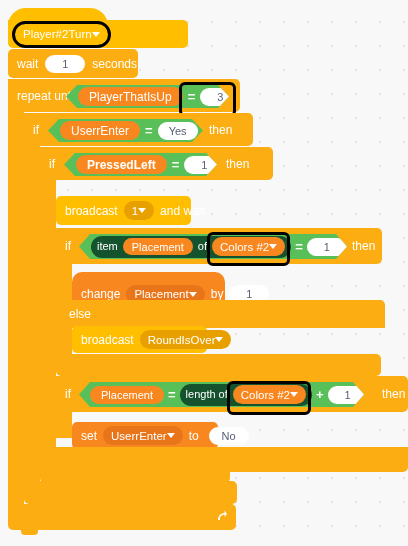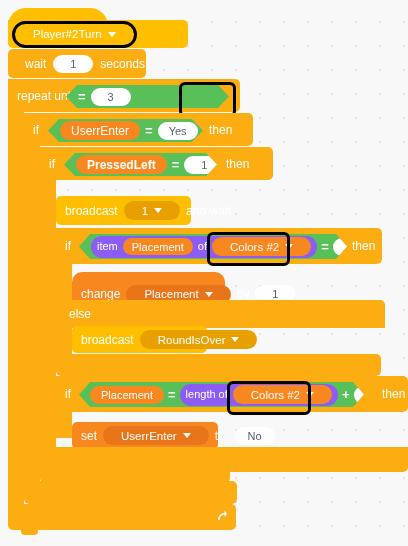--- a/index.html
+++ b/index.html
@@ -22,42 +22,42 @@
   .cspine{position:absolute;background:#fbad12;}
   
   .cfoot{position:absolute;background:#fbad12;border-radius:0 5px 5px 5px;}
   .hatdome{position:absolute;background:#ffbf00;border-radius:60px 60px 0 0;}
 
   
   .yblk{position:absolute;background:#ffbf00;border-radius:5px;display:flex;align-items:center;}
   
   .oblk{position:absolute;background:#f9871f;border-radius:5px;display:flex;align-items:center;}
   
-  .ablk{position:absolute;background:#fbad12;border-radius:5px;display:flex;align-items:center;padding-left:8px;}
+  .ablk{position:absolute;background:#fbad12;border-radius:5px;display:flex;align-items:center;}
 
   
   .notch{position:absolute;width:17px;height:5px;background:inherit;border-radius:0 0 4px 4px;top:0;left:13px;}
 
   
   .hex{position:absolute;background:#59c059;display:flex;align-items:center;
        clip-path:polygon(11px 0, calc(100% - 11px) 0, 100% 50%, calc(100% - 11px) 100%, 11px 100%, 0 50%);}
   .hex-in{display:flex;align-items:center;gap:5px;padding:0 12px;}
 
   
   .rep{display:inline-flex;align-items:center;justify-content:center;background:#f9871f;
        border-radius:14px;height:20px;padding:0 11px;color:#fff;font-size:12px;white-space:nowrap;}
   
-  .repg{display:inline-flex;align-items:center;background:#8b5cf6;border-radius:14px;height:22px;padding:0 6px;gap:5px;}
+  .repg{display:inline-flex;align-items:center;background:#14532d;border-radius:14px;height:22px;padding:0 6px;gap:5px;}
 
   
   .oval{display:inline-flex;align-items:center;justify-content:center;background:#ffffff;
         border-radius:12px;height:18px;min-width:24px;padding:0 8px;color:#575e75;font-size:11px;}
 
   
-  .dd{display:inline-flex;align-items:center;gap:6px;border-radius:12px;height:19px;padding:0 18px;
+  .dd{display:inline-flex;align-items:center;border-radius:12px;height:19px;padding:0 8px;
       color:#fff;font-size:11.5px;white-space:nowrap;}
   .dd.amber{background:#ffbf00;}
   .dd.dark{background:#e8a000;}
   .dd.oshade{background:#e8751a;}
   .caret{width:0;height:0;border-left:4px solid transparent;border-right:4px solid transparent;border-top:5px solid #fff;}
 
   
   .sel{outline:3px solid #000000;border-radius:13px;}
 
   .eqs{color:#fff;font-size:13px;font-weight:bold;}
@@ -87,20 +87,21 @@
 
   <div class="cspine" style="left:8px;top:79px;width:16px;height:443px;"></div>
 
   <div class="chead" style="left:8px;top:79px;width:232px;height:33px;">
     <span class="notch" style="background:#fbad12;"></span>
     <span class="lbl" style="margin-left:9px;">repeat until</span>
   </div>
 
   <div class="hex" style="left:66px;top:85px;width:163px;height:23px;">
     <span class="hex-in">
+      <span class="rep" style="height:19px;">PlayerThatIsUp</span>
       <span class="eqs">=</span>
       <span class="oval">3</span>
     </span>
   </div>
 
   <div style="position:absolute;left:179px;top:82px;width:51px;height:29px;border:3px solid #000;border-radius:6px;"></div>
 
   <div class="cfoot" style="left:8px;top:504px;width:228px;height:26px;border-radius:0 5px 5px 5px;"></div>
   <div class="loop-arrow" style="left:214px;top:509px;">
     <svg width="14" height="14" viewBox="0 0 14 14">

